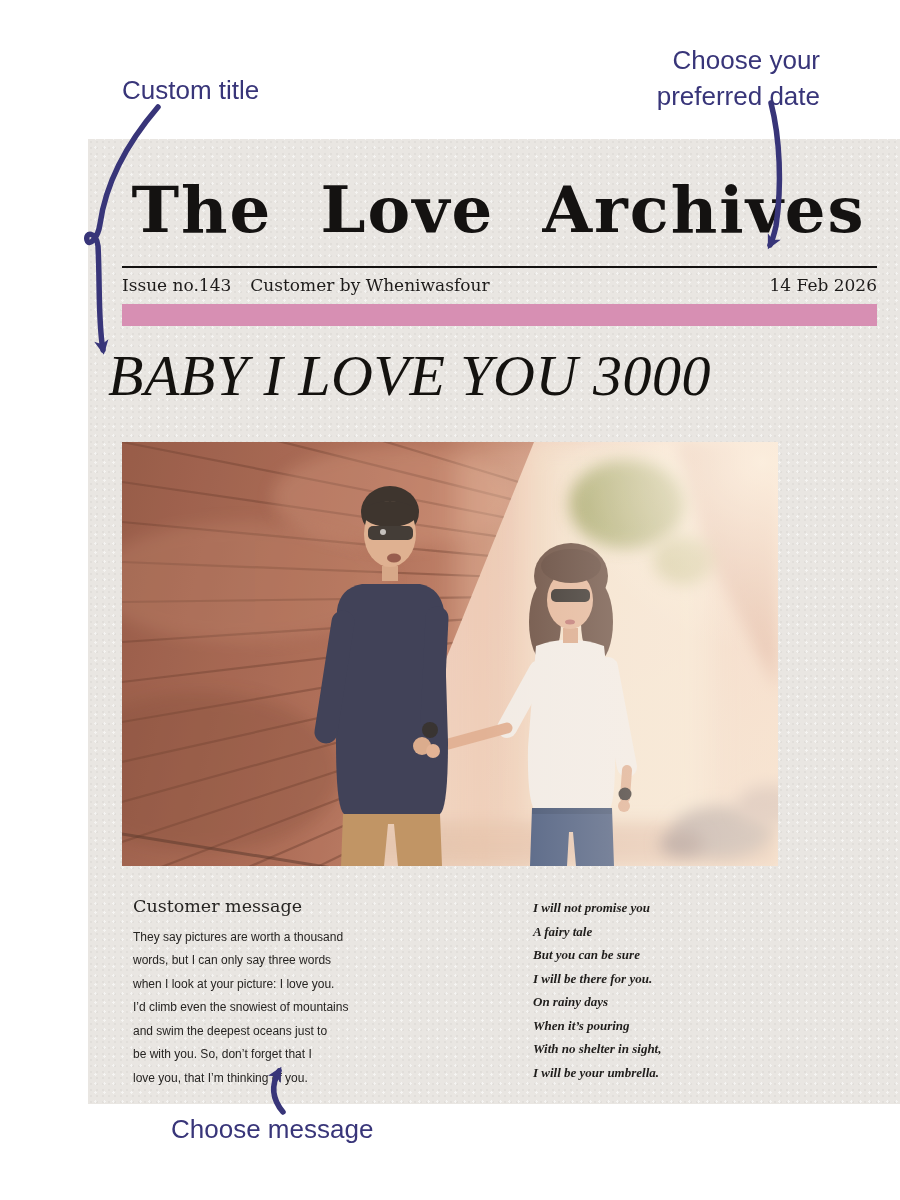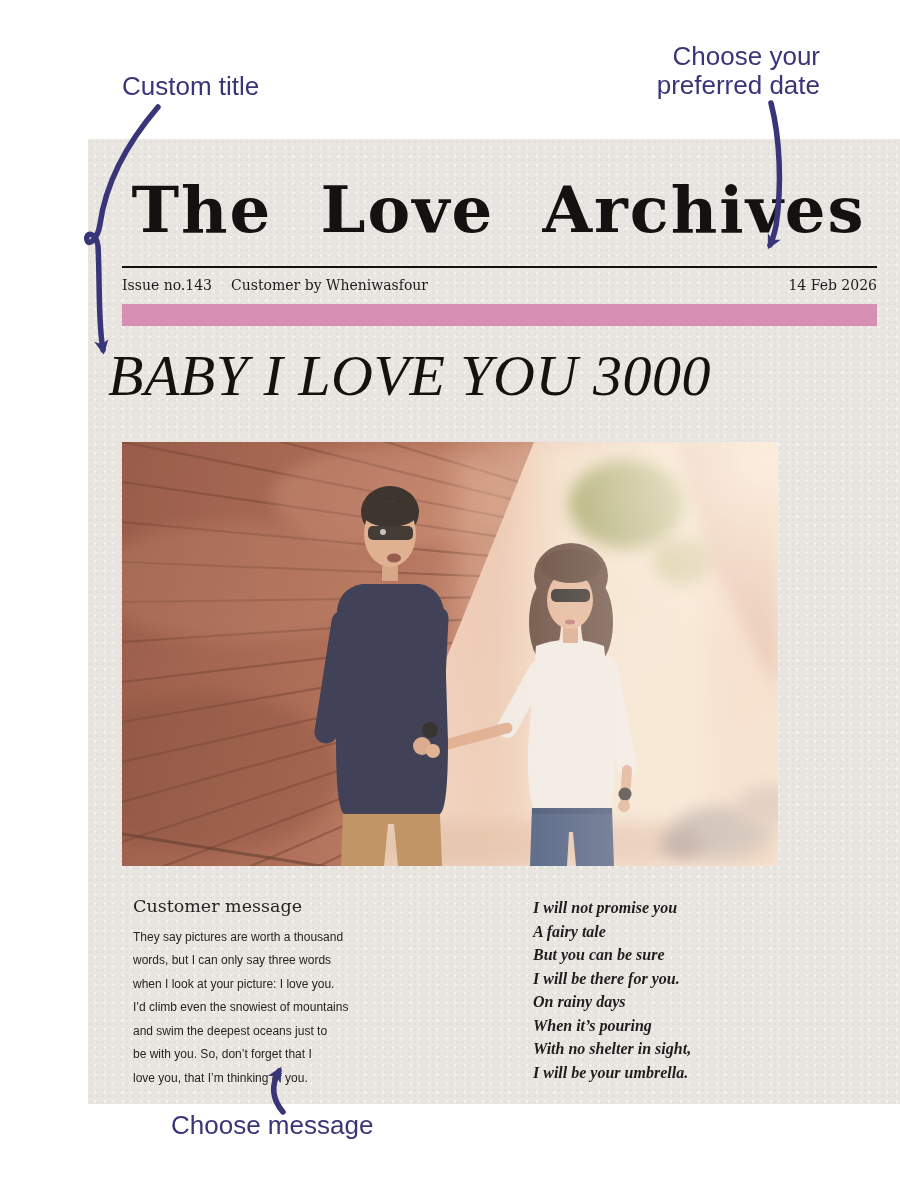--- a/index.html
+++ b/index.html
@@ -9,37 +9,37 @@
   .paper{position:absolute;left:88px;top:118px;width:821px;height:965px;
          background:
            radial-gradient(rgba(0,0,0,0.035) 1px, transparent 1.2px) 0 0/6px 6px,
            radial-gradient(rgba(255,255,255,0.55) 1px, transparent 1.2px) 3px 4px/9px 9px,
            #e9e6e2; margin-top: 21px;}
   .masthead{position:absolute;top:30px;left:0;right:0;text-align:center;
             font-family:"DejaVu Serif",serif;font-weight:bold;font-size:64px;line-height:82px;
             letter-spacing:2px;word-spacing:24px;color:#141211;}
   .rule{position:absolute;top:127px;left:34px;right:32px;border-top:2.5px solid #141211;}
   .meta{position:absolute;top:135px;left:34px;right:32px;display:flex;align-items:baseline;
-        font-family:"DejaVu Serif",serif;font-size:14px;line-height:22px;color:#1d1b1a;}
+        font-family:"DejaVu Serif",serif;font-size:17px;line-height:22px;color:#1d1b1a;}
   .meta .pub{margin-left:19px;}
   .meta .date{margin-left:auto;}
   .bar{position:absolute;top:165px;left:34px;right:32px;height:22px;background:#d78fb3;}
   .headline{position:absolute;top:198px;left:20px;font-family:"Liberation Serif",serif;
             font-style:italic;font-size:58px;line-height:78px;letter-spacing:0.5px;
             color:#14120f;white-space:nowrap;}
   .photo{position:absolute;top:303px;left:34px;width:656px;height:424px;overflow:hidden;}
   .cols{position:absolute;top:756px;left:34px;right:32px;display:flex;color:#262422;}
   .col-left{width:411px;padding-left:11px;box-sizing:border-box;}
   .col-right{flex:1;}
   .msg-label{font-family:"DejaVu Serif",serif;font-size:17.5px;line-height:23.5px;margin-bottom:7px;}
   .msg-body{font-family:Liberation Sans, sans-serif;font-size:12px;line-height:23.5px;white-space:pre-line;}
   .poem{font-family:"Liberation Serif",serif;font-style:italic;font-weight:bold;
-        font-size:16px;line-height:23.5px;white-space:pre-line;padding-top:1px;color:#1f1d1b;}
+        font-size:13px;line-height:23.5px;white-space:pre-line;padding-top:1px;color:#1f1d1b;}
   
-  .ann{position:absolute;color:#383579;font-size:26px;line-height:29px;white-space:pre-line;}
+  .ann{position:absolute;color:#383579;font-size:26px;line-height:36px;white-space:pre-line;}
   .ann-title{left:122px;top:72px;}
   .ann-date{top:42px;right:80px;text-align:right;}
   .ann-msg{left:171px;top:1111px;}
   .arrows{position:absolute;left:0;top:0;pointer-events:none;}
 </style>
 </head>
 <body>
 
 <div class="canvas">
 

